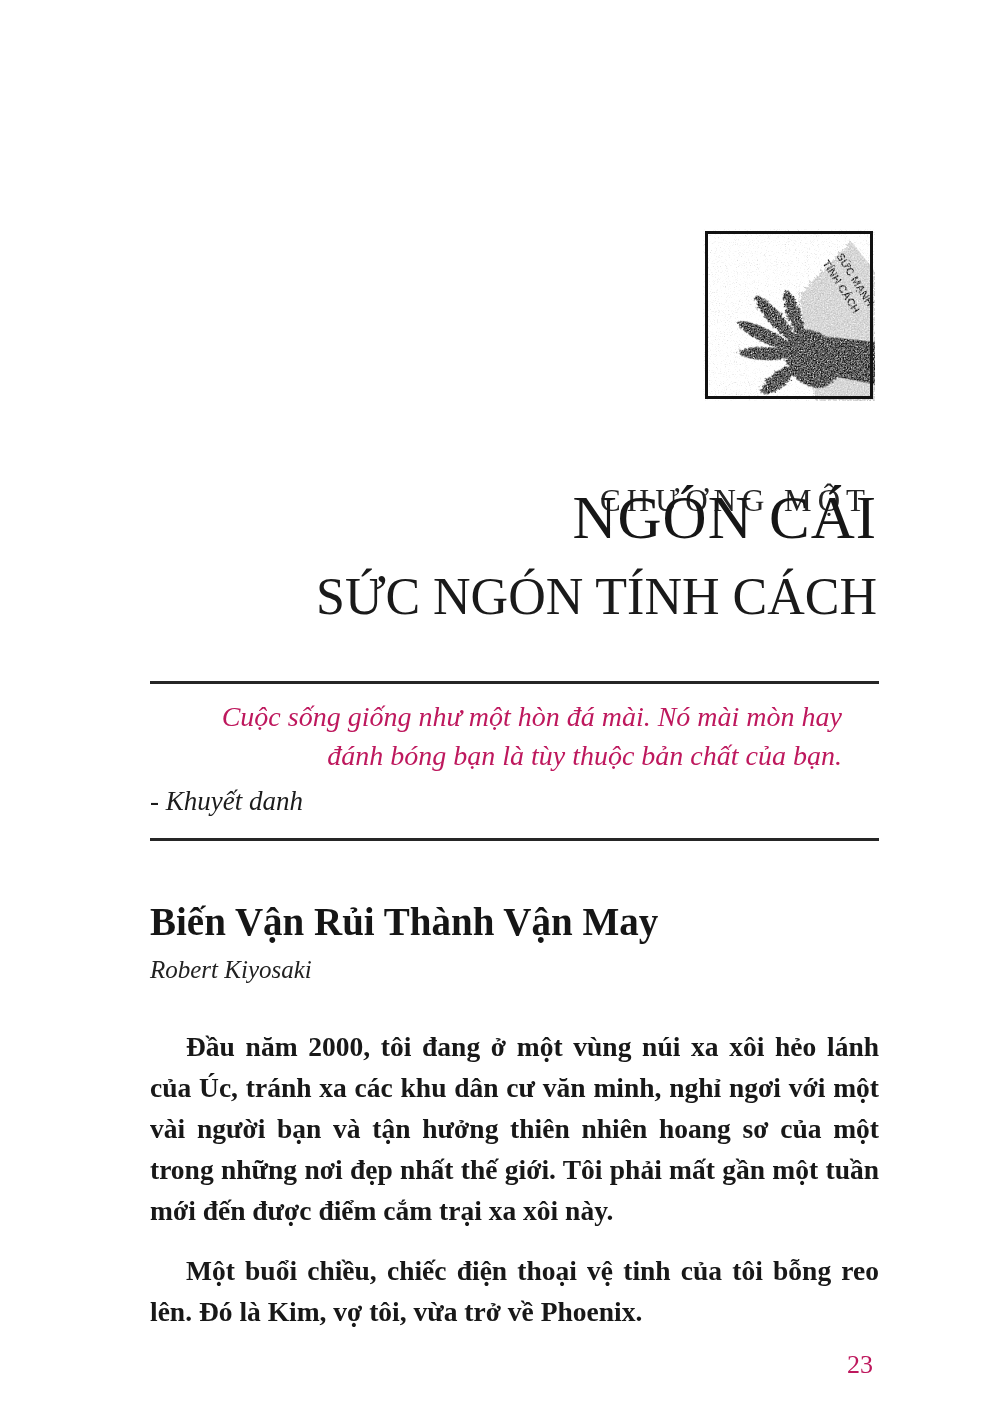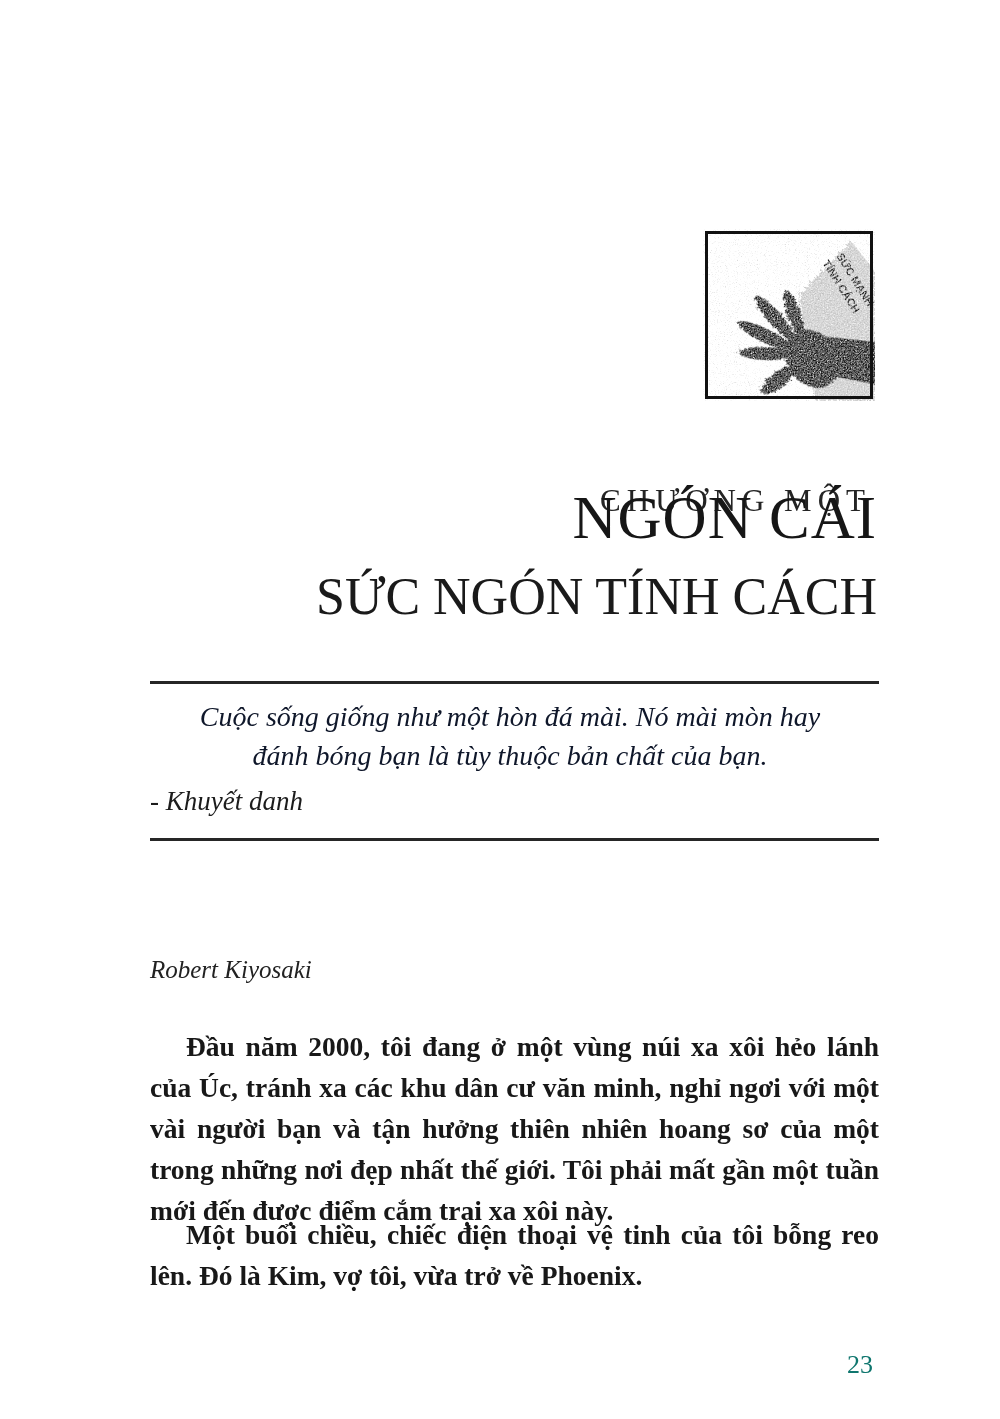--- a/index.html
+++ b/index.html
@@ -55,25 +55,25 @@
 
   .rule {
     left: 150px; width: 729px; height: 3px;
     background: #262626;
   }
   .rule-top { top: 681px; }
   .rule-bottom { top: 838px; }
 
   .epigraph-quote {
     left: 178px; top: 697px; width: 664px;
-    text-align: center;
+    text-align: right;
     font-style: italic;
     font-size: 28px;
     line-height: 39px;
-    color: #0f172a;
+    color: #be185d;
     font-family: Liberation Serif, serif;
   }
   .epigraph-attribution {
     left: 150px; top: 786px; width: 727px;
     text-align: left;
     font-style: italic;
     font-size: 27px;
     color: #1c1c1c;
   }
 
@@ -96,27 +96,27 @@
     left: 150px; width: 729px;
     margin: 0;
     font-size: 27.5px;
     line-height: 41px;
     text-align: justify;
     text-indent: 36px;
     color: #181818;
     font-weight: bold;
   }
   .para-1 { top: 1026px; }
-  .para-2 { top: 1214px; }
+  .para-2 { top: 1250px; }
 
   .page-number {
     left: 840px; top: 1350px; width: 40px;
     text-align: center;
     font-size: 26px;
-    color: #0f766e;
+    color: #be185d;
   }
 </style>
 </head>
 <body>
 
 <div class="page">
 
   <div class="abs chapter-figure">
     <svg width="172" height="172" viewBox="0 0 172 172">
       <defs>
@@ -167,20 +167,21 @@
 
   <div class="abs kicker">CHƯƠNG MỘT</div>
   <h1 class="abs title">NGÓN CÁI</h1>
   <div class="abs subtitle">SỨC NGÓN TÍNH CÁCH</div>
 
   <div class="abs rule rule-top"></div>
   <div class="abs epigraph-quote">Cuộc sống giống như một hòn đá mài. Nó mài mòn hay đánh bóng bạn là tùy thuộc bản chất của bạn.</div>
   <div class="abs epigraph-attribution">- Khuyết danh</div>
   <div class="abs rule rule-bottom"></div>
 
+  <h2 class="abs section-heading">Biến Vận Rủi Thành Vận May</h2>
   <div class="abs section-author">Robert Kiyosaki</div>
 
   <p class="abs body-para para-1">Đầu năm 2000, tôi đang ở một vùng núi xa xôi hẻo lánh của Úc, tránh xa các khu dân cư văn minh, nghỉ ngơi với một vài người bạn và tận hưởng thiên nhiên hoang sơ của một trong những nơi đẹp nhất thế giới. Tôi phải mất gần một tuần mới đến được điểm cắm trại xa xôi này.</p>
   <p class="abs body-para para-2">Một buổi chiều, chiếc điện thoại vệ tinh của tôi bỗng reo lên. Đó là Kim, vợ tôi, vừa trở về Phoenix.</p>
 
   <div class="abs page-number">23</div>
 
 </div>
 
 </body></html>

